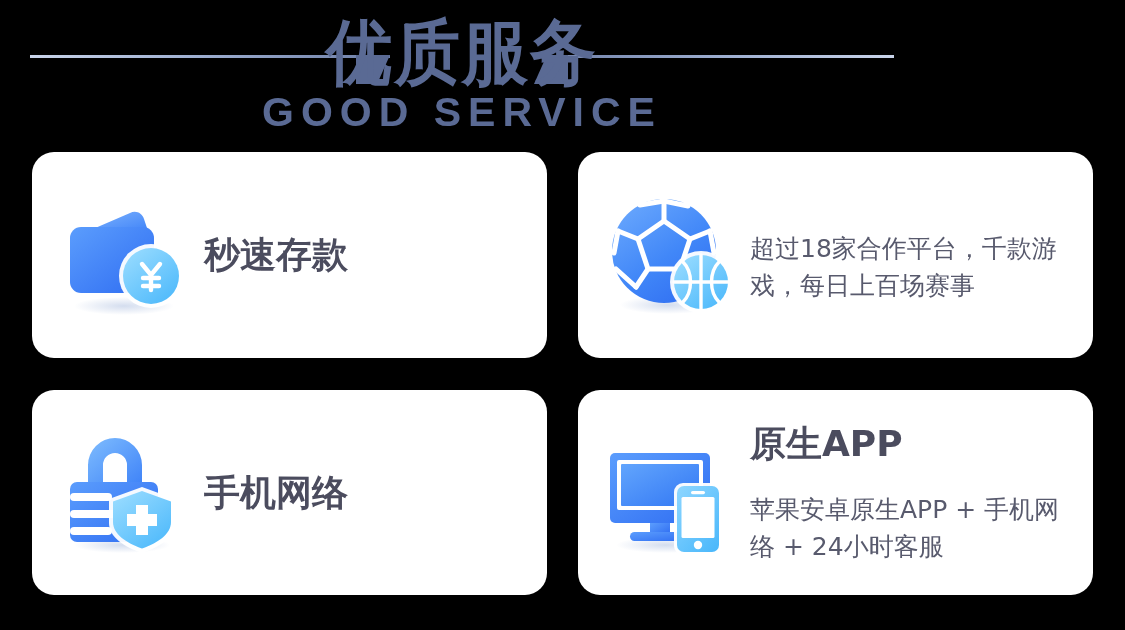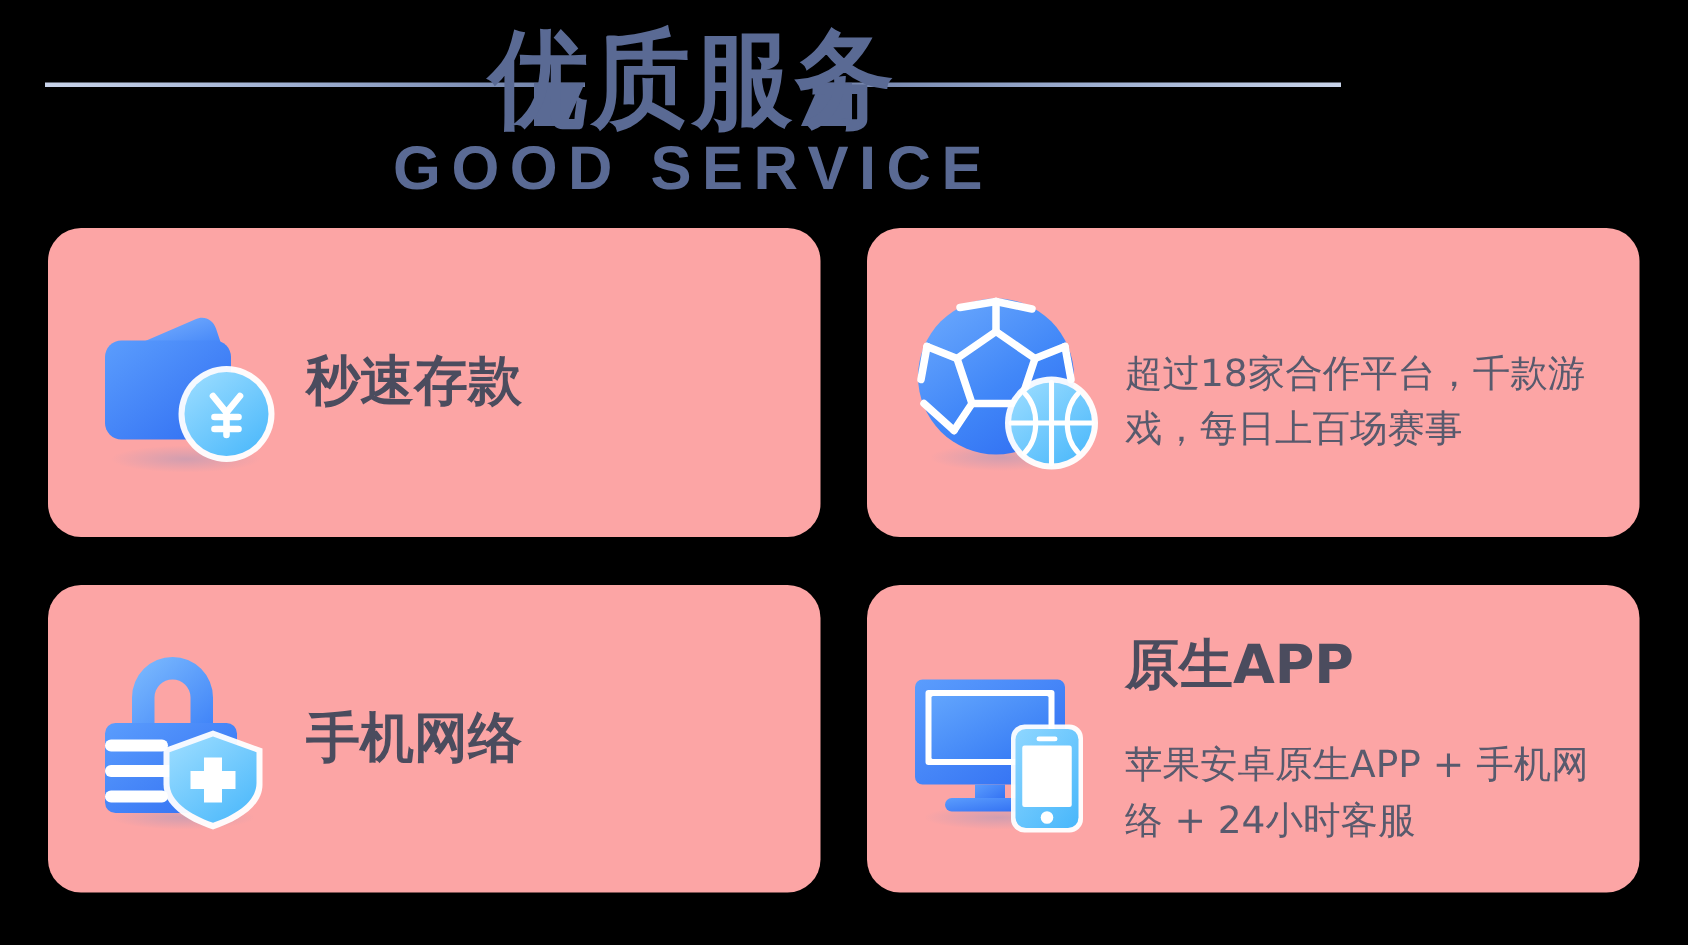--- a/index.html
+++ b/index.html
@@ -106,21 +106,21 @@
     top: 152px;
     width: 1061px;
     display: grid;
     grid-template-columns: 515px 515px;
     grid-template-rows: 206px 205px;
     column-gap: 31px;
     row-gap: 32px;
   }
 
   .card {
-    background: #fca5a5;
+    background: #ffffff;
     border-radius: 22px;
     position: relative;
     display: flex;
     align-items: center;
     padding: 0 22px 0 26px;
     overflow: hidden;
   }
 
   .card-icon {
     flex: 0 0 auto;

